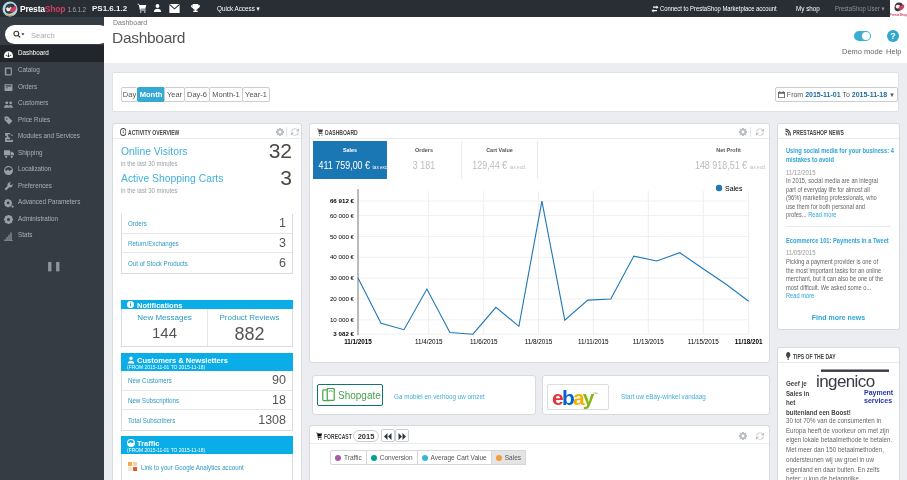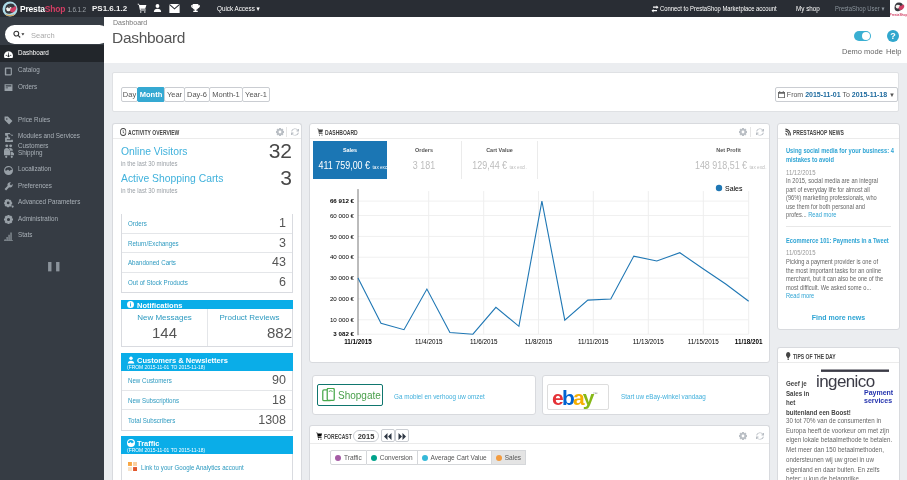--- a/index.html
+++ b/index.html
@@ -166,21 +166,21 @@
         <path d="M3 1h9a2 2 0 0 1 2 2v10a2 2 0 0 1-2 2H3a1.5 1.5 0 0 1-1.5-1.5V2.5A1.5 1.5 0 0 1 3 1zm1 2v10h8V3H4z"></path>
       </svg>
     <div class="mtx"><span class="sx">Catalog</span></div>
   </div>
   <div class="mitem" style="top:61.5px;">
     <svg width="9" height="9" viewBox="0 0 16 16">
         <path d="M1 2h14v12H1V2zm2 2v2h10V4H3zm0 4v1.5h4V8H3z"></path>
       </svg>
     <div class="mtx"><span class="sx">Orders</span></div>
   </div>
-  <div class="mitem" style="top:78px;margin-top:43px;">
+  <div class="mitem" style="top:78px;">
     <svg width="10" height="9" viewBox="0 0 18 16">
         <circle cx="5" cy="5" r="2.6"></circle>
         <circle cx="12" cy="5" r="2.6"></circle>
         <path d="M0 14c0-3 2-5 5-5s5 2 5 5H0zm11-5c3 0 5 2 5 5h-5.5c0-2-.5-3.6-1.5-4.6.6-.3 1.2-.4 2-.4z"></path>
       </svg>
     <div class="mtx"><span class="sx">Customers</span></div>
   </div>
   <div class="mitem" style="top:94.5px;">
     <svg width="9" height="9" viewBox="0 0 16 16">
         <path d="M1 1h6l8 8-6 6-8-8V1zm4 3a1.4 1.4 0 1 0 0 2.8A1.4 1.4 0 0 0 5 4z"></path>
@@ -278,41 +278,37 @@
   <div class="dlist" style="top:90px;">
     <div class="drow" style="height:19.5px;">
         <div class="dl">Orders</div>
         <div class="dv">1</div>
       </div>
     <div class="drow" style="height:19.5px;">
         <div class="dl">Return/Exchanges</div>
         <div class="dv">3</div>
       </div>
     <div class="drow" style="height:19.5px;">
-        <div class="dl">Abandoned Carts</div>
-        <div class="dv">43</div>
-      </div>
-    <div class="drow" style="height:19.5px;">
         <div class="dl">Out of Stock Products</div>
         <div class="dv">6</div>
       </div>
   </div>
 
   <div class="bluebar" style="top:176px;height:9px;">
     <svg style="top:1px" width="7" height="7" viewBox="0 0 16 16">
         <path d="M8 0a8 8 0 1 1 0 16A8 8 0 0 1 8 0zM7 3.5h2V6H7V3.5zM7 7h2v5.5H7V7z" fill-rule="evenodd"></path>
       </svg>
     <div class="bb1" style="top:0.5px">Notifications</div>
   </div>
   <div class="dlist" style="top:185px;height:38px;">
     <div style="position:absolute;left:50%;top:0;bottom:0;width:1px;background:#e4e6e9;"></div>
     <div style="position:absolute;left:0;width:50%;top:4px;text-align:center;font-size:8px;color:#2d9ac0;">New Messages</div>
     <div style="position:absolute;left:50%;width:50%;top:4px;text-align:center;font-size:8px;color:#2d9ac0;">Product Reviews</div>
     <div style="position:absolute;left:0;width:50%;top:15px;text-align:center;font-size:15px;color:#555;">144</div>
-    <div style="position:absolute;left:50%;width:50%;top:15px;text-align:right;font-size:15px;color:#555;">882</div>
+    <div style="position:absolute;left:50%;width:50%;top:15px;text-align:center;font-size:18px;color:#555;">882</div>
   </div>
 
   <div class="bluebar" style="top:229px;height:18px;">
     <svg width="8" height="8" viewBox="0 0 16 16">
         <circle cx="8" cy="4.5" r="3.4"></circle>
         <path d="M1.5 15 Q2 9.5 8 9.5 Q14 9.5 14.5 15Z"></path>
       </svg>
     <div class="bb1">Customers &amp; Newsletters</div>
     <div class="sub2">(FROM 2015-11-01 TO 2015-11-18)</div>
   </div>

